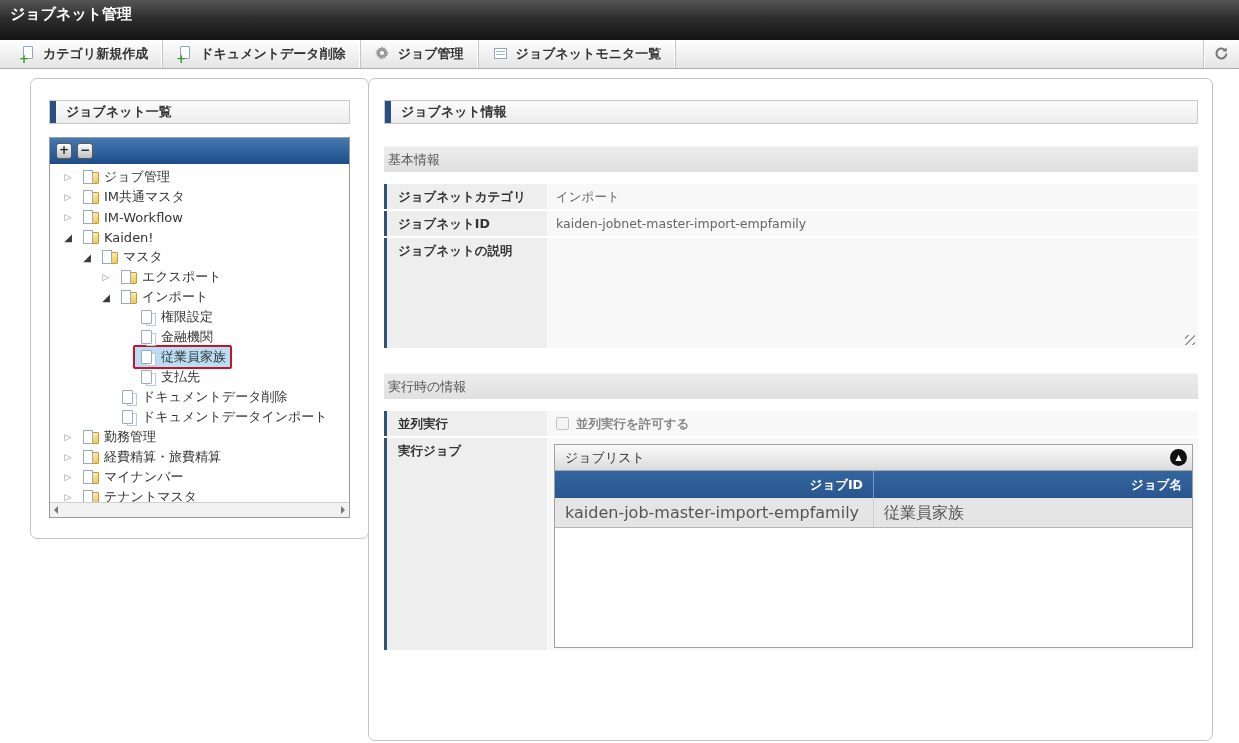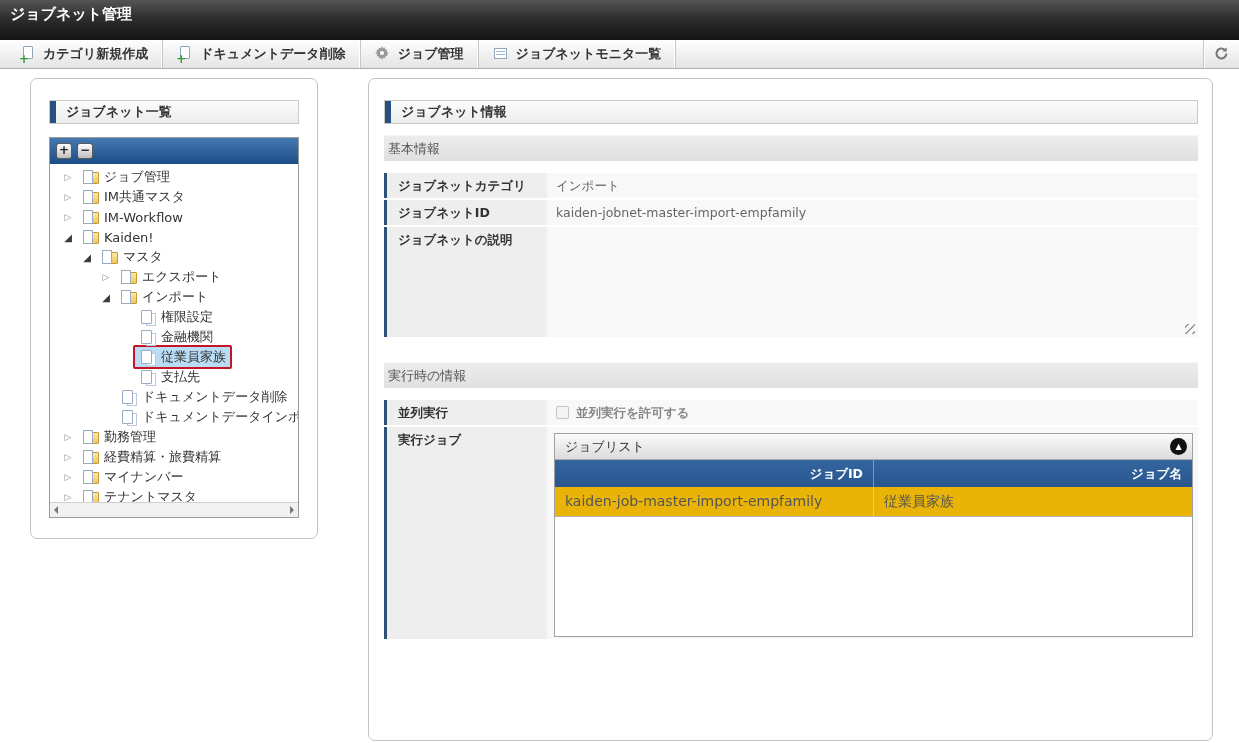--- a/index.html
+++ b/index.html
@@ -44,21 +44,21 @@
   }
   .icon { position: relative; width: 16px; height: 16px; display: inline-block; flex: none; }
   .ic-page { position: absolute; left: 3px; top: 0; width: 10px; height: 13px; background: #fff; border: 1px solid #8fa6c0; border-radius: 1px; }
   .ic-plus { position: absolute; left: -1px; bottom: -2px; color: #2f9e2f; font-weight: bold; font-size: 12px; line-height: 10px; }
   .ic-list { position: absolute; left: 1px; top: 2px; width: 13px; height: 11px; border: 1px solid #8fa6c0; background: #fff; }
   .ic-list::before { content: ""; position: absolute; left: 1px; right: 1px; top: 2px; height: 6px;
     background-image: repeating-linear-gradient(to bottom, #9db6d1 0 1px, transparent 1px 3px); }
   
   .left-panel {
     position: absolute; left: 30px; top: 78px;
-    width: 288px; height: 461px;
+    width: 339px; height: 461px;
     border: 1px solid #c4c4c4; border-radius: 7px; background: #fff;
   }
   .right-panel {
     position: absolute; left: 368px; top: 78px;
     width: 845px; height: 663px;
     border: 1px solid #c4c4c4; border-radius: 7px; background: #fff;
     padding: 21px 14px 4px 15px;
   }
   .panel-header {
     border: 1px solid #c9c9c9;
@@ -107,21 +107,21 @@
   }
   .sb-arrow { width: 0; height: 0; border: 4px solid transparent; cursor: pointer; }
   .sb-left { border-right-color: #777; border-left-width: 0; }
   .sb-right { border-left-color: #777; border-right-width: 0; }
   
   .section-bar {
     height: 26px; background: linear-gradient(#ececec, #e0e0e0);
     border-top: 1px solid #f5f5f5;
     color: #555; line-height: 26px; padding-left: 4px; font-size: 13px;
   }
-  .rp-header { margin-bottom: 11px; }
+  .rp-header { margin-bottom: 22px; }
   .rows { margin-top: 12px; }
   .form-row { display: flex; margin-bottom: 2px; }
   .f-label {
     width: 163px; flex: none; position: relative;
     background: #eeeeee; padding: 5px 8px 5px 14px;
     font-weight: bold; color: #333; font-size: 12.5px; line-height: 15px;
   }
   .f-label::before { content: ""; position: absolute; left: 0; top: 0; bottom: 0; width: 3px; background: #2f5376; }
   .f-value {
     flex: 1; background: #f8f8f8; padding: 5px 9px;
@@ -168,21 +168,21 @@
     text-align: center; cursor: pointer;
   }
   .job-table { border-collapse: collapse; width: 100%; flex: none; }
   .job-table th {
     background: linear-gradient(#33659f, #2a568f);
     color: #fff; font-weight: bold; font-size: 12.5px; text-align: right;
     padding: 6px 10px; height: 27px; margin-left: 12px;
   }
   .job-table th:first-child { width: 50%; border-right: 1px solid rgba(255,255,255,.35); }
   .job-table td {
-    background: #eab308; color: #555; font-size: 14px;
+    background: #e5e5e5; color: #555; font-size: 16px;
     padding: 7px 10px; height: 29px;
     border-bottom: 1px solid #b5b5b5;
   }
   .job-table td:first-child { border-right: 1px solid #ccc; }
 </style>
 </head>
 <body>
 
 <div class="titlebar">
   <span>ジョブネット管理</span>

